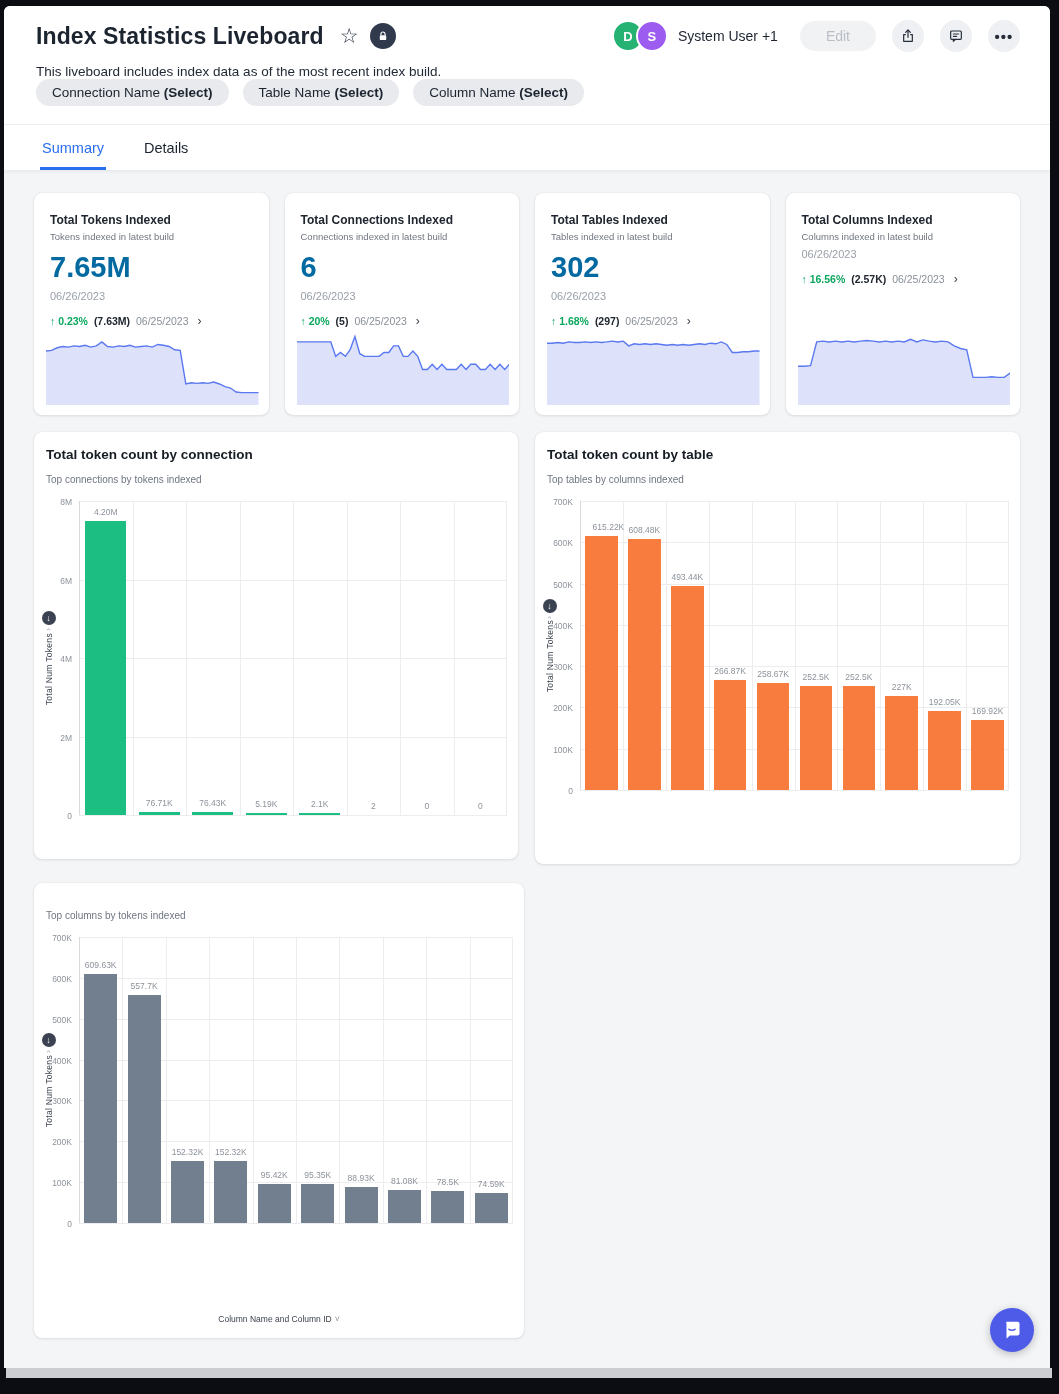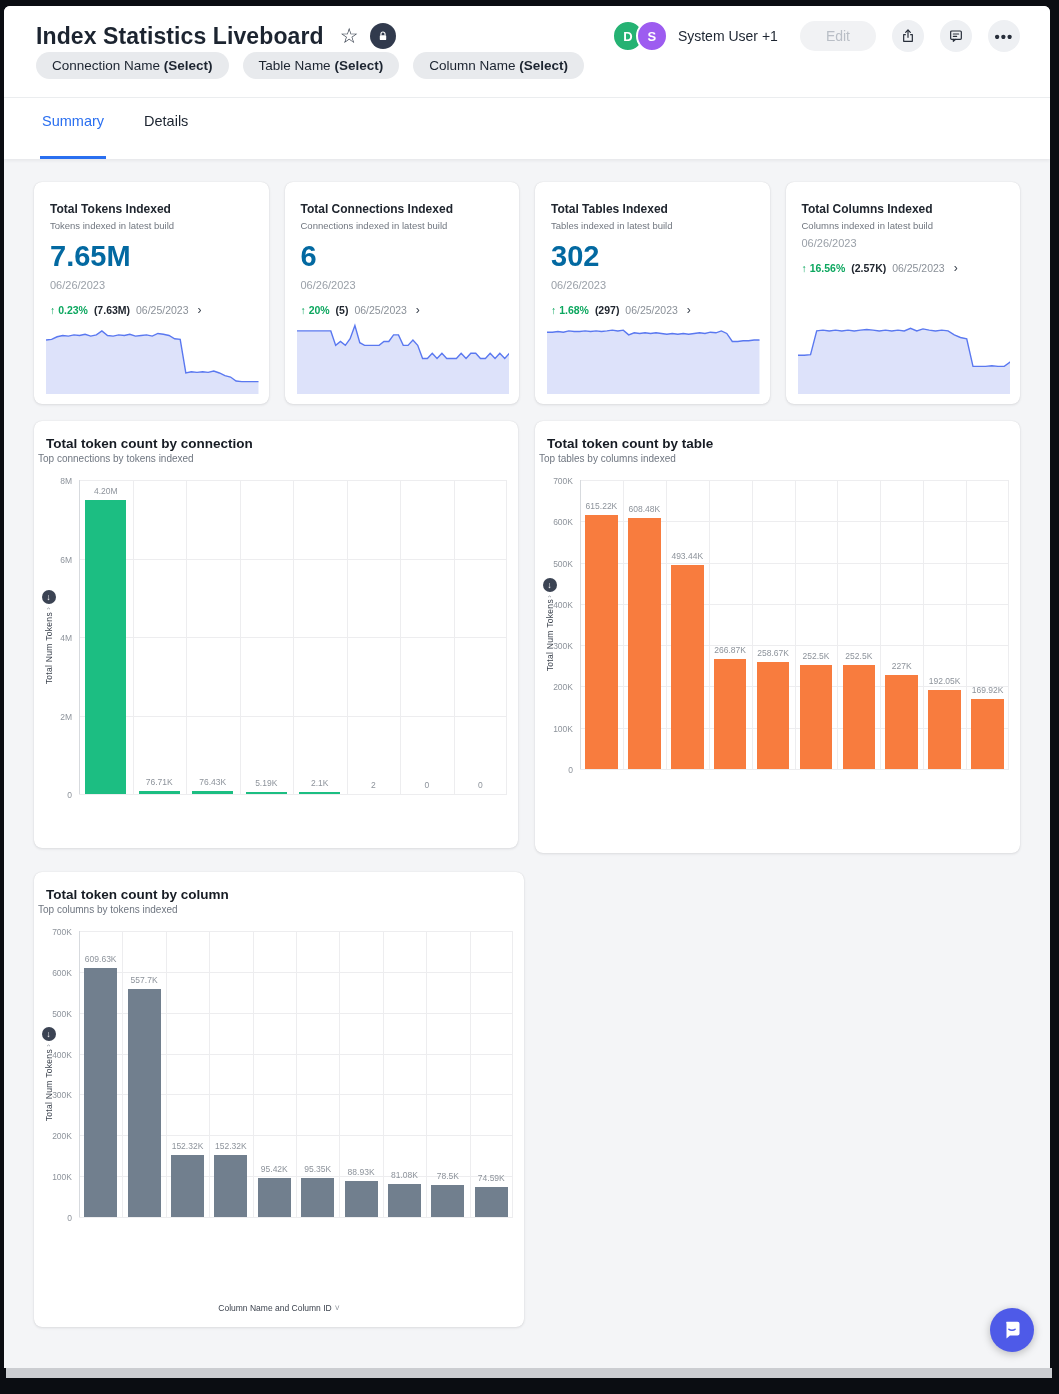--- a/index.html
+++ b/index.html
@@ -20,21 +20,21 @@
   .edit-btn{margin-left:22px;background:#f1f2f4;color:#b9bec6;font-size:14px;border:none;border-radius:16px;padding:7px 26px;}
   .circle-btn{width:32px;height:32px;border-radius:50%;background:#eef0f3;display:flex;align-items:center;justify-content:center;margin-left:16px;cursor:pointer;color:#272e3a;}
   .ellipsis{font-size:15px;font-weight:700;letter-spacing:1px;color:#272e3a;}
   .lb-desc{font-size:13.5px;color:#222a36;margin-top:12px;}
   .chips{display:flex;gap:14px;margin-top:0;}
   .chip{background:#e8eaed;border-radius:15px;padding:6px 16px;font-size:13.5px;color:#1c2430;cursor:pointer;}
   .chip b{font-weight:700;}
 
   
   .tabs{background:#fff;border-top:1px solid #ebedef;padding:0 36px;display:flex;gap:36px;box-shadow:0 2px 3px rgba(30,35,45,.06);position:relative;z-index:2;}
-  .tab{font-size:14.5px;padding:15px 2px 27px;color:#1c2430;cursor:pointer;border-bottom:3px solid transparent;}
+  .tab{font-size:14.5px;padding:15px 2px 11px;color:#1c2430;cursor:pointer;border-bottom:3px solid transparent;}
   .tab.active{color:#2a6ff0;border-bottom-color:#2a6ff0;}
 
   
   .content{padding:23px 30px 0 30px;}
   .kpi-row{display:flex;gap:16px;}
   .kpi-card{flex:1;height:222px;background:#fff;border-radius:8px;box-shadow:0 1px 3px rgba(20,24,32,.10),0 0 1px rgba(20,24,32,.14);position:relative;padding:14px 16px;box-sizing:border-box;overflow:hidden;}
   .kpi-title{font-size:12px;font-weight:700;color:#20262f;margin-top:6px;}
   .kpi-sub{font-size:9.5px;color:#70767f;margin-top:4px;}
   .kpi-value{font-size:29px;font-weight:700;color:#0369a1;margin-top:9px;}
   .kpi-date{font-size:11px;color:#9aa0a8;margin-top:6px;}
@@ -46,21 +46,21 @@
   .spark{position:absolute;left:12px;right:10px;bottom:10px;height:76px;width:calc(100% - 22px);}
   .sl-fill{fill:#dde2fa;}
   .sl-line{fill:none;stroke:#5a78f0;stroke-width:1.4;vector-effect:non-scaling-stroke;}
 
   .charts-row{display:flex;gap:17px;margin-top:17px;align-items:flex-start;}
   .chart-card{background:#fff;border-radius:8px;box-shadow:0 1px 3px rgba(20,24,32,.10),0 0 1px rgba(20,24,32,.14);box-sizing:border-box;padding-top:15px;position:relative;}
   .cw1{width:490px;height:427px;}
   .cw2{width:491px;height:432px;}
   .cw3{width:490px;height:455px;margin-top:19px;}
   .chart-title{font-size:13.5px;font-weight:700;color:#171c24;padding:0 14px 0 12px;}
-  .chart-sub{font-size:10px;color:#6f7680;margin-top:2px;padding:0 14px 0 4px;}
+  .chart-sub{font-size:10px;color:#6f7680;margin-top:12px;padding:0 14px 0 12px;}
   .plot-area{position:relative;margin:16px 11px 0 45px;}
   .plot{position:relative;width:100%;}
   .hgrid{position:absolute;left:0;right:0;height:1px;background:#ededef;}
   .vgrid{position:absolute;top:0;bottom:0;width:1px;background:#ededef;}
   .vgrid.axis{background:#d7dade;}
   .bar{position:absolute;bottom:0;cursor:pointer;}
   .bar-label{position:absolute;font-size:8.5px;color:#8d939b;text-align:center;white-space:nowrap;}
   .yticks{position:absolute;left:-41px;width:34px;top:0;}
   .ytick{position:absolute;right:0;font-size:8.5px;color:#8d939b;}
   .axis-zone{position:absolute;left:-38px;top:50%;transform:translateY(-50%);display:flex;flex-direction:column;align-items:center;width:15px;}
@@ -104,20 +104,21 @@
               <rect x="4" y="4.5" width="16" height="12.5" rx="1.5"></rect>
               <path d="M8 9h8M8 12.5h5"></path>
               <path d="M8 17v3l3.5-3"></path>
             </svg>
         </span>
         <span class="circle-btn">
           <span class="ellipsis">•••</span>
         </span>
       </div>
     </div>
+    <div class="lb-desc">This liveboard includes index data as of the most recent index build.</div>
     <div class="chips">
       <span class="chip"><span>Connection Name </span><b>(Select)</b></span>
       <span class="chip"><span>Table Name </span><b>(Select)</b></span>
       <span class="chip"><span>Column Name </span><b>(Select)</b></span>
     </div>
   </div>
 
   <div class="tabs">
     <div class="tab active">Summary</div>
     <div class="tab">Details</div>
@@ -279,21 +280,21 @@
               <div class="vgrid" style="left: 85.8px;"></div>
               <div class="vgrid" style="left: 128.7px;"></div>
               <div class="vgrid" style="left: 171.6px;"></div>
               <div class="vgrid" style="left: 214.5px;"></div>
               <div class="vgrid" style="left: 257.4px;"></div>
               <div class="vgrid" style="left: 300.3px;"></div>
               <div class="vgrid" style="left: 343.2px;"></div>
               <div class="vgrid" style="left: 386.1px;"></div>
               <div class="vgrid" style="left: 428px;"></div>
               <div class="bar" style="left: 5.148px; width: 32.604px; height: 253.998px; background: rgb(248, 124, 62);"></div>
-              <div class="bar-label" style="left: 0px; width: 42.9px; bottom: 257.998px;">615.22K</div>
+              <div class="bar-label" style="left: 0px; width: 42.9px; bottom: 257.998px; padding-left: 7px;">615.22K</div>
               <div class="bar" style="left: 48.048px; width: 32.604px; height: 251.215px; background: rgb(248, 124, 62);"></div>
               <div class="bar-label" style="left: 42.9px; width: 42.9px; bottom: 255.215px;">608.48K</div>
               <div class="bar" style="left: 90.948px; width: 32.604px; height: 203.72px; background: rgb(248, 124, 62);"></div>
               <div class="bar-label" style="left: 85.8px; width: 42.9px; bottom: 207.72px;">493.44K</div>
               <div class="bar" style="left: 133.848px; width: 32.604px; height: 110.179px; background: rgb(248, 124, 62);"></div>
               <div class="bar-label" style="left: 128.7px; width: 42.9px; bottom: 114.179px;">266.87K</div>
               <div class="bar" style="left: 176.748px; width: 32.604px; height: 106.794px; background: rgb(248, 124, 62);"></div>
               <div class="bar-label" style="left: 171.6px; width: 42.9px; bottom: 110.794px;">258.67K</div>
               <div class="bar" style="left: 219.648px; width: 32.604px; height: 104.246px; background: rgb(248, 124, 62);"></div>
               <div class="bar-label" style="left: 214.5px; width: 42.9px; bottom: 108.246px;">252.5K</div>
@@ -305,21 +306,20 @@
               <div class="bar-label" style="left: 343.2px; width: 42.9px; bottom: 83.2892px;">192.05K</div>
               <div class="bar" style="left: 391.248px; width: 32.604px; height: 70.1527px; background: rgb(248, 124, 62);"></div>
               <div class="bar-label" style="left: 386.1px; width: 42.9px; bottom: 74.1527px;">169.92K</div>
             </div>
         </div>
 
       </div>
     </div>
 
     <div class="chart-card cw3">
-      <div class="chart-title">Total token count by column</div>
       <div class="chart-sub">Top columns by tokens indexed</div>
       <div class="plot-area">
         <div class="axis-zone">
           <span class="sort-badge">↓</span>
           <span class="ylabel-chev">›</span>
           <span class="ylabel-rot">Total Num Tokens</span>
         </div>
         <div class="yticks" style="height: 286px;">
             <div class="ytick" style="top: -4px;">700K</div>
             <div class="ytick" style="top: 36.8571px;">600K</div>

